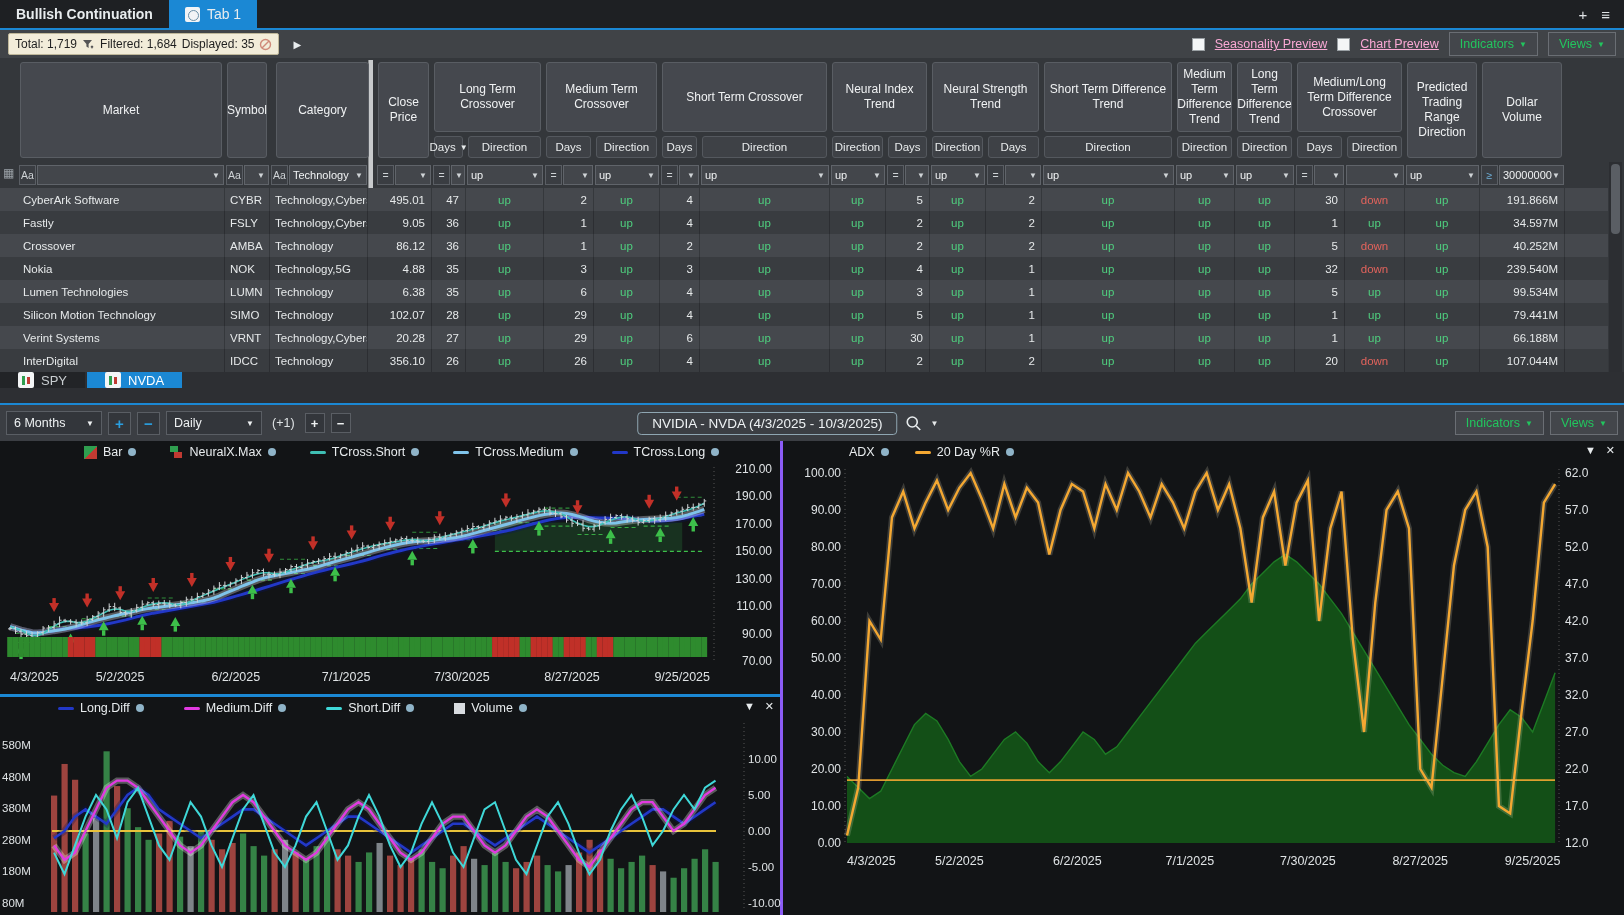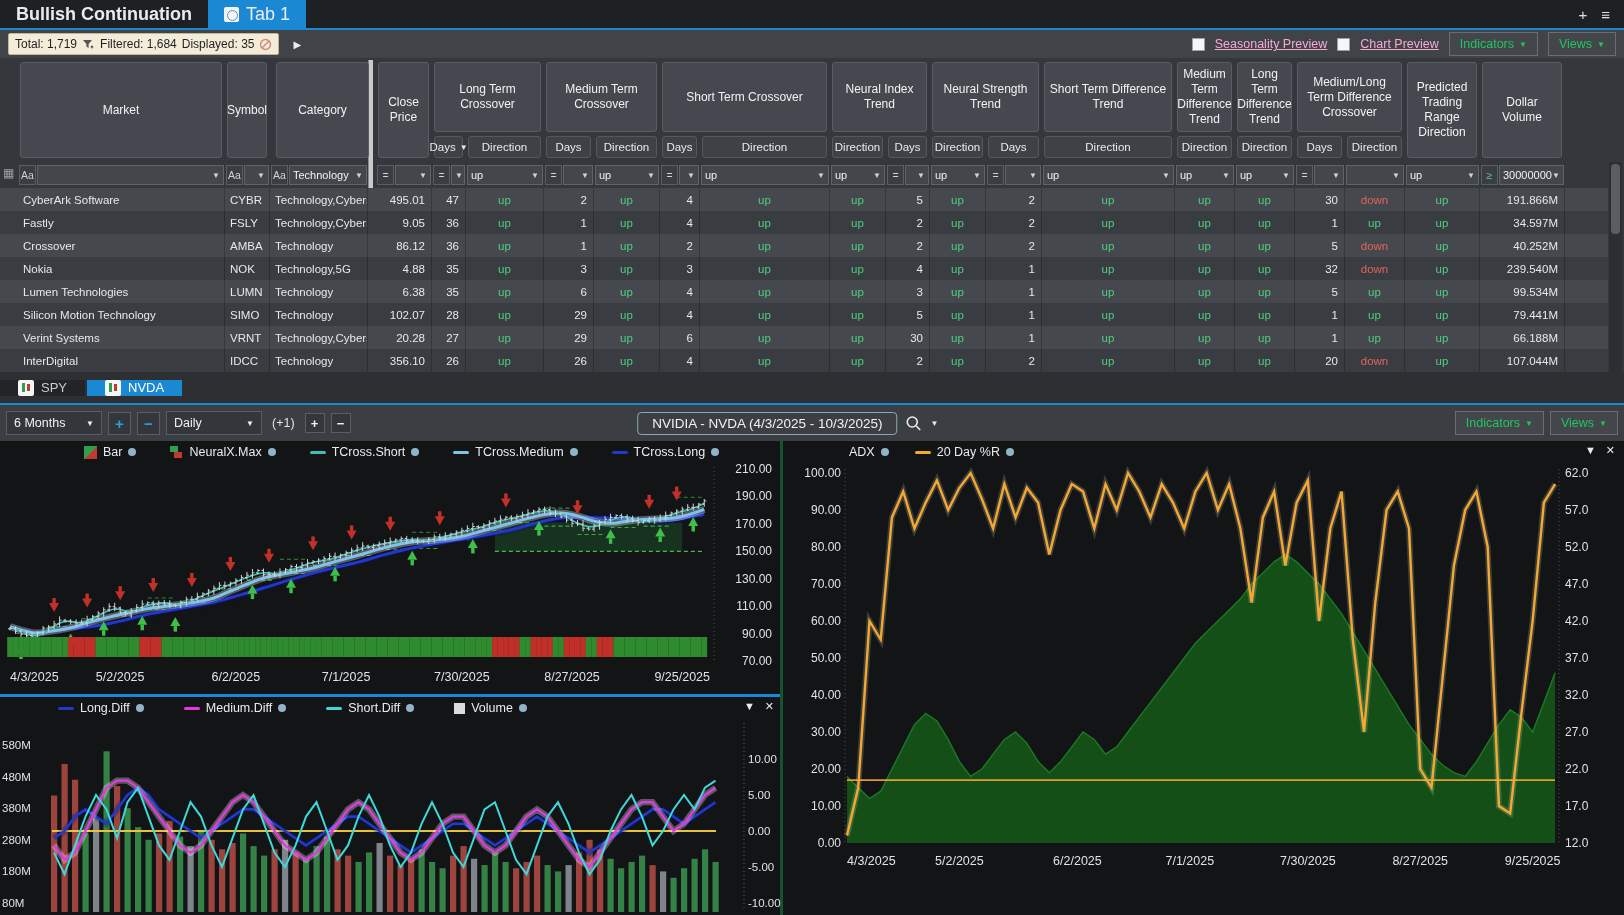--- a/index.html
+++ b/index.html
@@ -2,21 +2,21 @@
 <html><head>
 <meta charset="utf-8">
 <style>
   * { margin:0; padding:0; box-sizing:border-box; }
   html,body { width:1624px; height:915px; background:#2a2c30; overflow:hidden;
     font-family:"Liberation Sans", sans-serif; color:#e6e9ea; }
   .app { position:relative; width:1624px; height:915px; }
 
   
   .titlebar { position:relative; height:30px; background:#1e2023; border-bottom:2px solid #1b88d4; display:flex; align-items:stretch; }
-  .wtab { display:flex; align-items:center; gap:7px; padding:0 16px; font-size:18px; font-weight:bold; color:#e8ecee; }
+  .wtab { display:flex; align-items:center; gap:7px; padding:0 16px; font-size:14px; font-weight:bold; color:#e8ecee; }
   .wtab.active { background:#1b88d4; font-weight:normal; }
   .wtab .tabico { width:15px; height:15px; background:#f2f4f6; border-radius:2px; position:relative; }
   .wtab .tabico::after { content:""; position:absolute; left:3px; top:3px; width:9px; height:9px; border-radius:50%; border:1.5px solid #6a8fa6; }
   .titlebar-right { margin-left:auto; display:flex; align-items:center; gap:14px; padding-right:14px; color:#dfe3e5; font-size:15px; }
 
   
   .filterbar { height:28px; background:#404347; display:flex; align-items:center; padding:0 8px; }
   .fsummary { display:flex; align-items:center; gap:5px; background:#f2ecd9; border:1px solid #bfb79a; border-radius:2px; height:22px; padding:0 6px; color:#1f1f1f; font-size:12px; }
   .fsummary svg { display:block; }
   .fplay { margin-left:14px; color:#e8ecee; font-size:10px; }
@@ -41,39 +41,39 @@
   .tcell.left { justify-content:flex-start; padding-left:5px; }
   .tcell.right { justify-content:flex-end; padding-right:6px; }
   .tcell.center { justify-content:center; }
   .up { color:#4fd07f; } .down { color:#e2635c; }
   .splitterbar { position:absolute; top:2px; width:5px; height:312px; background:#c8cacc; border-left:1px solid #8a8c8e; }
   .vscroll { position:absolute; left:1609px; top:104px; width:13px; height:210px; background:#2c2e32; }
   .vscroll .thumb { position:absolute; left:2px; top:2px; width:9px; height:70px; background:#5a5e64; border-radius:4px; }
   .gutico { position:absolute; left:3px; top:108px; font-size:12px; color:#9aa0a6; }
 
   
-  .charttabs { height:33px; background:#2d2f33; border-bottom:2px solid #1b88d4; display:flex; align-items:center; }
+  .charttabs { height:33px; background:#2d2f33; border-bottom:2px solid #1b88d4; display:flex; align-items:flex-start; }
   .ctab { display:flex; align-items:center; gap:7px; padding:0 18px; font-size:13px; color:#c8cdd0; background:#222427; margin-right:2px; }
   .ctab.active { background:#1b88d4; color:#fff; }
   .candico { width:16px; height:16px; background:#f4f6f7; border-radius:2px; display:flex; align-items:center; justify-content:center; gap:2px; }
   .candico i { display:block; width:3px; height:9px; } .candico i.g { background:#2f9e4f; } .candico i.r { background:#c03a32; height:7px; }
 
   
   .ctoolbar { position:relative; height:36px; background:#3b3e43; display:flex; align-items:center; padding:0 6px; gap:6px; }
   .sel { display:flex; align-items:center; justify-content:space-between; background:#33363b; border:1px solid #5a5e64; height:24px; width:96px; padding:0 7px; font-size:12.5px; color:#eef1f2; }
   .tbtn { width:23px; height:23px; background:#33363b; border:1px solid #5a5e64; color:#2a9fe0; font-size:15px; font-weight:bold; display:flex; align-items:center; justify-content:center; }
   .tbtn.white { color:#eef1f2; width:20px; height:20px; font-size:13px; }
   .plusone { font-size:12.5px; color:#dfe3e5; margin:0 4px; }
   .charttitle { position:absolute; left:50%; transform:translateX(-58%); display:flex; align-items:center; gap:8px; }
   .titlebox { border:1px solid #8fa6b2; border-radius:4px; padding:3px 14px; font-size:13.5px; color:#eef2f4; white-space:nowrap; }
   .toolbar-right { margin-left:auto; display:flex; gap:6px; }
 
   
   .charts { position:relative; width:1624px; height:474px; background:#121416; display:flex; }
-  .leftpane { width:783px; height:474px; display:flex; flex-direction:column; border-right:3px solid #14532d; }
+  .leftpane { width:783px; height:474px; display:flex; flex-direction:column; border-right:3px solid #8b5cf6; }
   .pricepane { height:256px; border-bottom:3px solid #1b88d4; position:relative; }
   .oscpane { height:215px; position:relative; }
   .rightpane { width:838px; height:474px; position:relative; }
   .legendrow { height:22px; display:flex; align-items:center; gap:34px; padding-left:84px; font-size:12.5px; color:#e8ecee; }
   .oscpane .legendrow { padding-left:58px; gap:40px; }
   .legenditem { display:flex; align-items:center; gap:6px; }
   .lswatch { display:inline-block; }
   .ldot { width:8px; height:8px; border-radius:50%; background:#8fb4c8; display:inline-block; }
   .panectl { position:absolute; right:6px; top:3px; display:flex; gap:10px; font-size:11px; color:#e8ecee; }
   .adxlegend { position:absolute; left:66px; top:4px; display:flex; gap:26px; font-size:12.5px; color:#e8ecee; align-items:center; }

